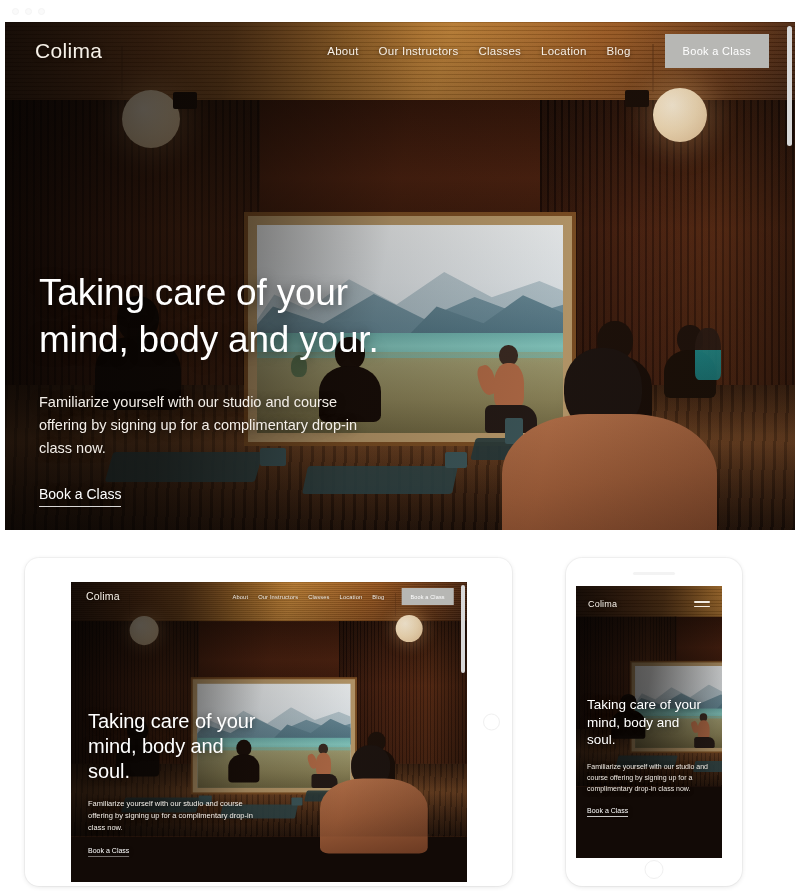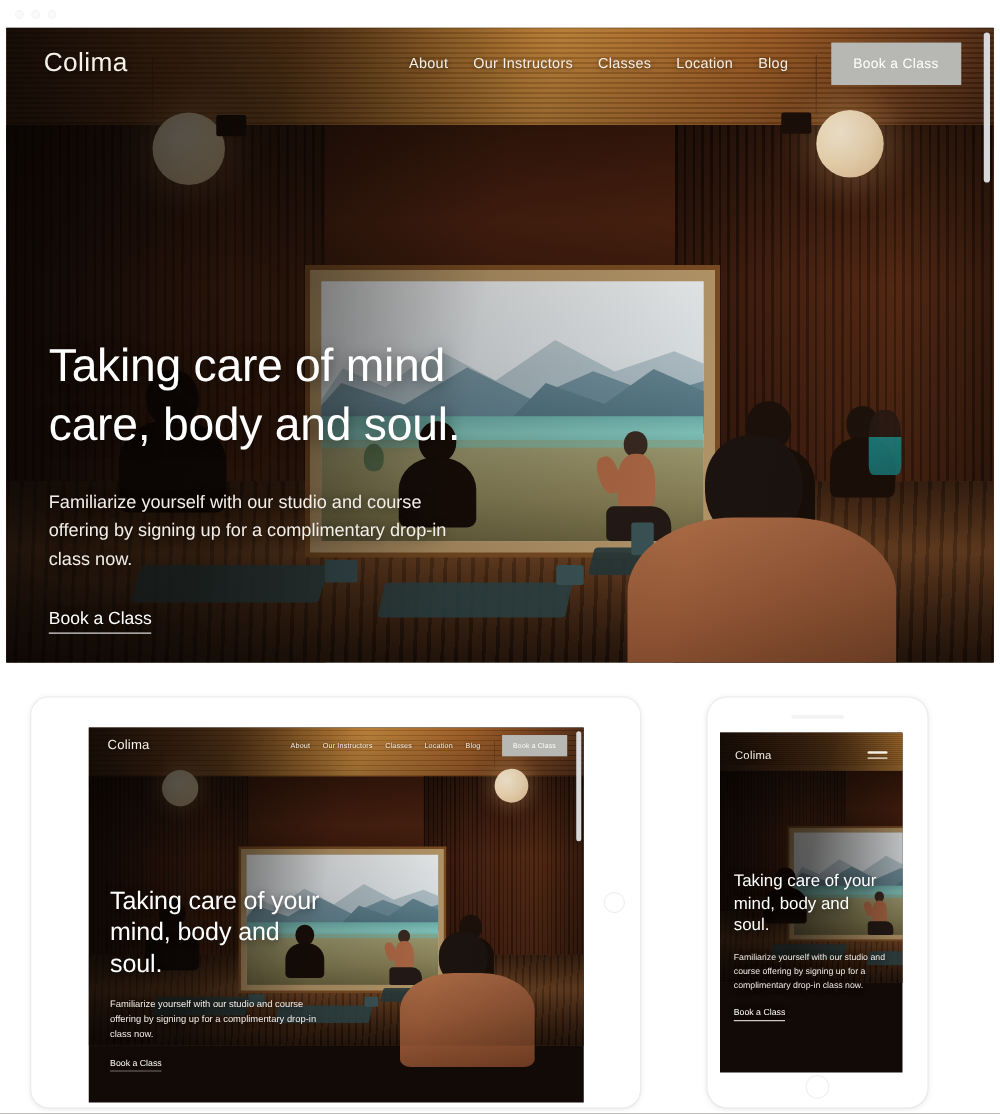--- a/index.html
+++ b/index.html
@@ -618,22 +618,22 @@
       <a class="nav-link">Our Instructors</a>
       <a class="nav-link">Classes</a>
       <a class="nav-link">Location</a>
       <a class="nav-link">Blog</a>
       <button class="book-btn">Book a Class</button>
     </div>
   </nav>
 
   <div class="hero-copy">
     <h1 class="hero-title">
-      <span>Taking care of mind</span><br>
-      <span>care, body and soul.</span>
+      <span>Taking care of your</span><br>
+      <span>mind, body and your.</span>
     </h1>
     <p class="hero-sub">Familiarize yourself with our studio and course offering by signing up for a complimentary drop-in class now.</p>
     <a class="hero-cta">Book a Class</a>
   </div>
 
   <div class="vp-scrollbar"></div>
 </div>
 
 <div class="previews">
 

